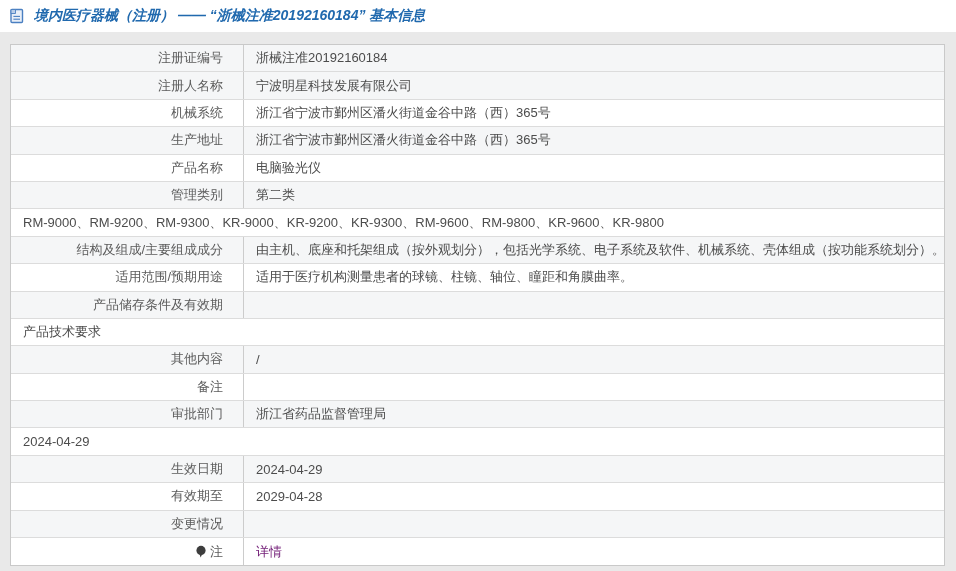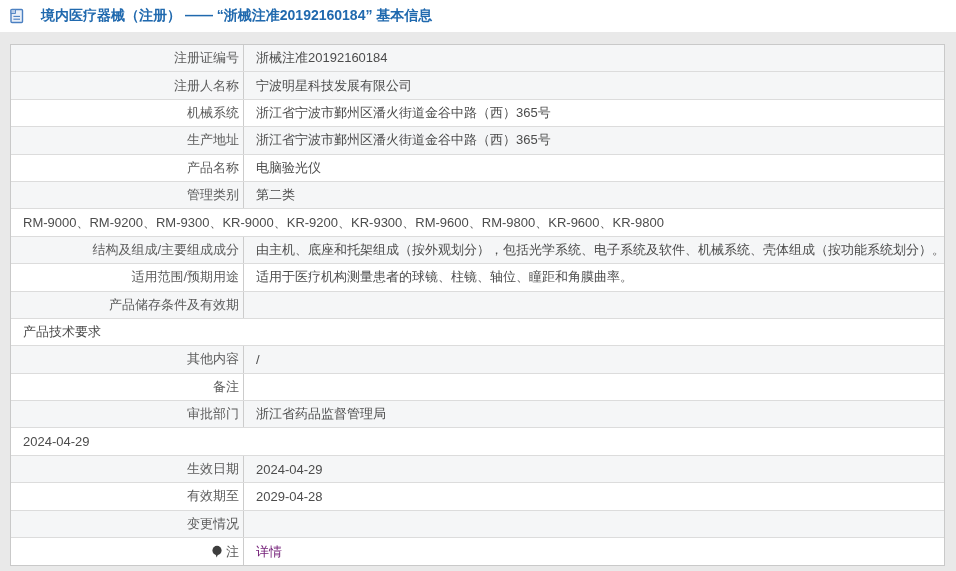--- a/index.html
+++ b/index.html
@@ -12,22 +12,23 @@
   }
   .titlebar {
     width: 956px; height: 32px;
     background: #ffffff;
     display: flex; align-items: center;
     padding: 0 10px;
   }
   .doc-icon { display: inline-flex; margin-right: 5px; flex: 0 0 auto; }
   .page-title {
     font-size: 14px; font-weight: bold;
-    color: #2069ae; margin: 12px;
+    color: #2069ae; margin: 5px;
     white-space: nowrap;
+    font-style: italic;
   }
   .info-table {
     margin: 12px 0 0 10px;
     width: 935px;
     background: #ffffff;
     border: 1px solid #c9c9c9;
   }
   .row {
     display: flex;
     height: 27.4px;
@@ -35,21 +36,21 @@
     align-items: stretch;
     background: #ffffff;
   }
   .row:last-child { border-bottom: none; }
   .row.shaded { background: #f5f6f7; }
   .cell { display: flex; align-items: center; font-size: 13px; }
   .cell.label {
     flex: 0 0 233px; width: 233px;
     justify-content: flex-end;
     text-align: right;
-    padding-right: 4px;
+    padding-right: 20px;
     border-right: 1px solid #cccccc;
     color: #5b5b5b;
   }
   .cell.value {
     flex: 1 1 auto;
     padding-left: 12px;
     color: #4c4c4c;
     white-space: nowrap;
     overflow: hidden;
     text-align: center;

